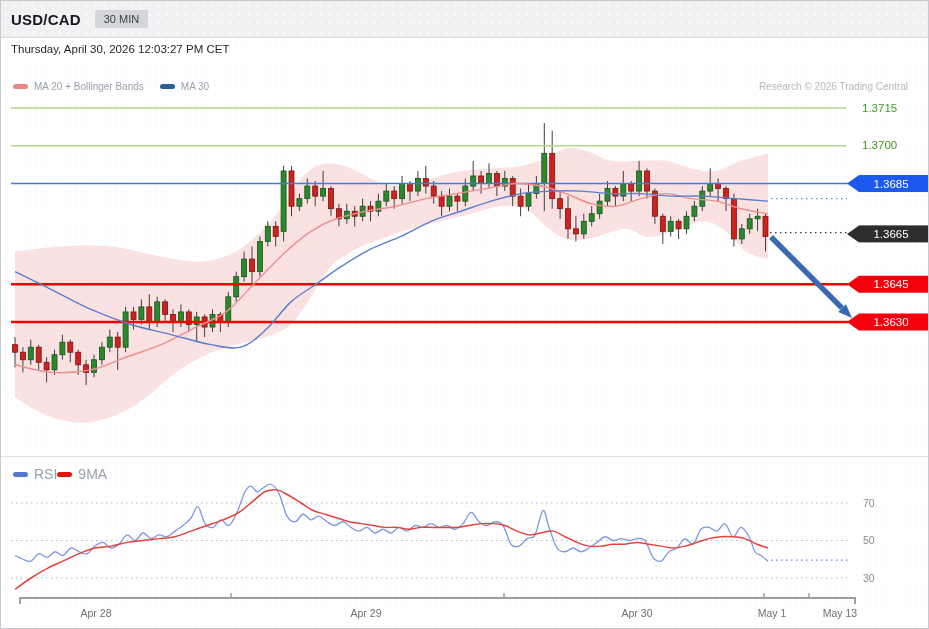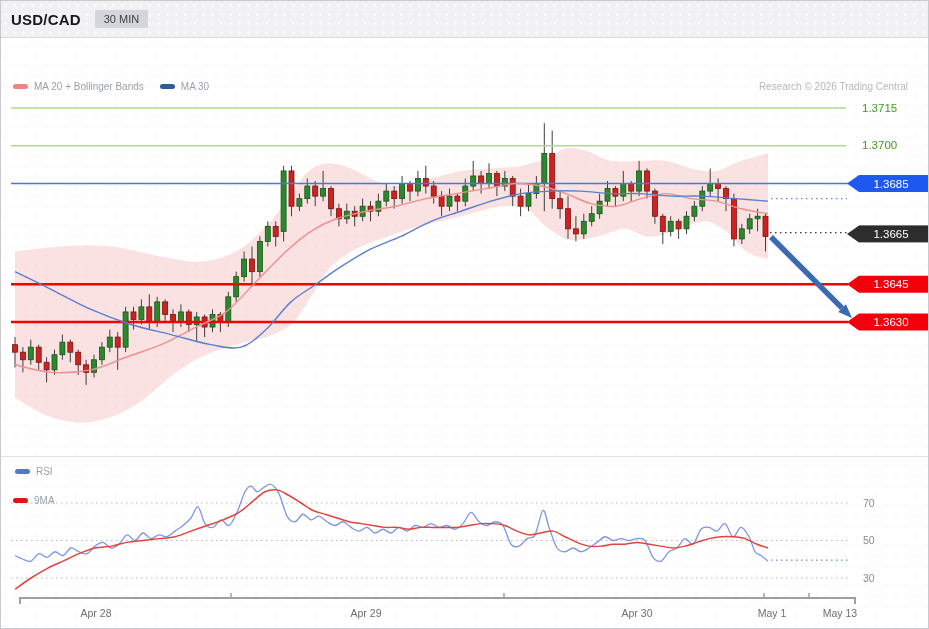--- a/index.html
+++ b/index.html
@@ -3,38 +3,39 @@
 <meta charset="utf-8">
 <style>
   html,body{margin:0;padding:0;background:#fff;}
   .page{position:relative;width:929px;height:629px;box-sizing:border-box;border:1px solid #c9cacd;background:#fff;overflow:hidden;font-family:"Liberation Sans","DejaVu Sans",sans-serif;}
   .page::before{content:"";position:absolute;inset:0;background-image:radial-gradient(circle,rgba(70,70,110,0.05) 1px,transparent 1.2px);background-size:10px 10px;pointer-events:none;z-index:0;}
   .header{position:absolute;top:0;left:0;right:0;height:36px;background:#f1f1f4;border-bottom:1px solid #d9dadd;display:flex;align-items:center;padding-left:10px;z-index:3;background-image:radial-gradient(circle,rgba(255,255,255,0.8) 1px,transparent 1.3px);background-size:9px 9px;background-color:#f1f1f4;}
   .symbol{font-size:15px;font-weight:bold;color:#15181d;letter-spacing:0.2px;}
   .badge{margin-left:14px;background:#d5d6db;color:#3a3f46;font-size:11px;padding:3px 9px;border-radius:1px;}
   .date{position:absolute;top:42px;left:10px;font-size:11.5px;color:#23262b;z-index:3;}
   .legend-main{position:absolute;top:80px;left:12px;display:flex;gap:16px;align-items:center;font-size:10px;color:#9aa1ac;z-index:3;}
-  .legend-rsi{position:absolute;top:465px;left:12px;display:flex;gap:18px;align-items:center;font-size:10px;color:#9aa1ac;z-index:3;flex-direction:column;}
+  .legend-rsi{position:absolute;top:465px;left:12px;display:flex;align-items:center;font-size:14px;color:#9aa1ac;z-index:3;}
   .li{display:flex;align-items:center;gap:6px;}
   .sw{display:inline-block;width:15px;height:5px;border-radius:2.5px;}
   .sw-ma20{background:#ee8585;}
   .sw-ma50{background:#2f5e95;}
   .sw-rsi{background:#5577cc;}
   .sw-9ma{background:#e01510;}
   .credit{position:absolute;top:80px;right:20px;font-size:10px;color:#b8b8b8;z-index:3;}
   svg.chart{position:absolute;top:0;left:0;z-index:1;}
 </style>
 </head>
 <body>
 
 <div class="page">
   <div class="header">
     <span class="symbol">USD/CAD</span>
     <span class="badge">30 MIN</span>
   </div>
+  <div class="date">Thursday, April 30, 2026 12:03:27 PM CET</div>
 
   <div class="legend-main">
     <span class="li">
       <i class="sw sw-ma20"></i>
       <span>MA 20 + Bollinger Bands</span>
     </span>
     <span class="li">
       <i class="sw sw-ma50"></i>
       <span>MA 30</span>
     </span>

